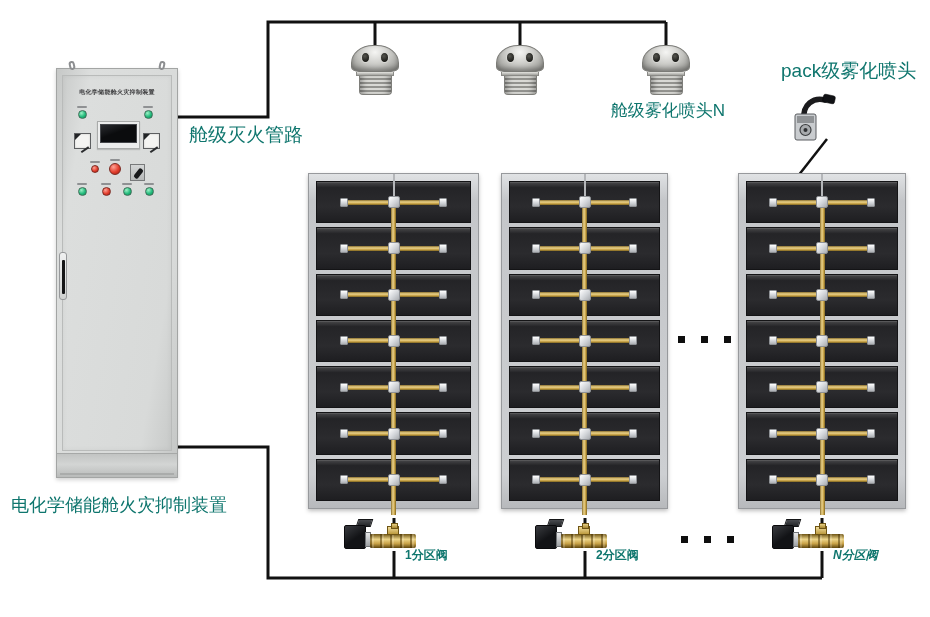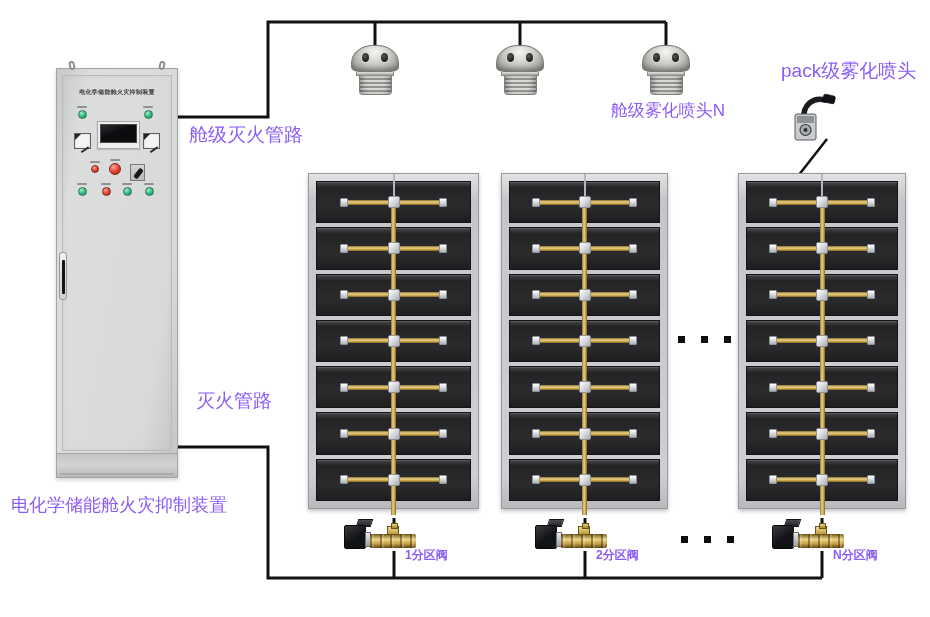--- a/index.html
+++ b/index.html
@@ -2,21 +2,21 @@
 <html><head>
 <meta charset="utf-8">
 <style>
   * { margin:0; padding:0; box-sizing:border-box; }
   html,body { background:#fff; }
   body { font-family:"Liberation Sans","DejaVu Sans",sans-serif; color:#111; }
   .canvas { position:relative; width:930px; height:617px; background:#fff; overflow:hidden; }
 
   .lines-svg { position:absolute; left:0; top:0; width:930px; height:617px; }
 
-  .lbl { position:absolute; color:#8b5cf6; white-space:nowrap; }
+  .lbl { position:absolute; color:#0f766e; white-space:nowrap; }
   .lbl-19 { font-size:19px; }
   .lbl-18 { font-size:18px; }
   .lbl-17 { font-size:17px; }
   .lbl-center { transform:translateX(-50%); }
   .valve-lbl { font-size:12px; font-weight:600; }
   .cluster-lbl { text-align:center; line-height:26px; }
 
   
   .cabinet { position:absolute; left:56px; top:68px; width:122px; height:410px;
     background:linear-gradient(100deg,#c6c8c7,#dcdedd 18%,#d8dad9 78%,#c3c5c4);
@@ -404,22 +404,21 @@
     <div class="fitting"></div>
   </div>
 
   <div class="lbl lbl-19" style="left:189px; top:122px;">舱级灭火管路</div>
 
   <div class="lbl lbl-17 lbl-center" style="left:668px; top:99px;">舱级雾化喷头N</div>
 
   <div class="lbl lbl-19" style="left:781px; top:58px;">pack级雾化喷头</div>
 
   <div class="lbl lbl-19 cluster-lbl lbl-center" style="left:234px; top:388px;">
-    <div>灭火管路</div>
   </div>
 
   <div class="lbl lbl-18" style="left:11px; top:493px;">电化学储能舱火灾抑制装置</div>
 
   <div class="lbl valve-lbl" style="left:405px; top:547px;">1分区阀</div>
   <div class="lbl valve-lbl" style="left:596px; top:547px;">2分区阀</div>
-  <div class="lbl valve-lbl" style="left:833px; top:547px;">N分区阀</div>
+  <div class="lbl valve-lbl" style="left:833px; top:547px;font-style:italic;">N分区阀</div>
 
 </div>
 
 </body></html>

